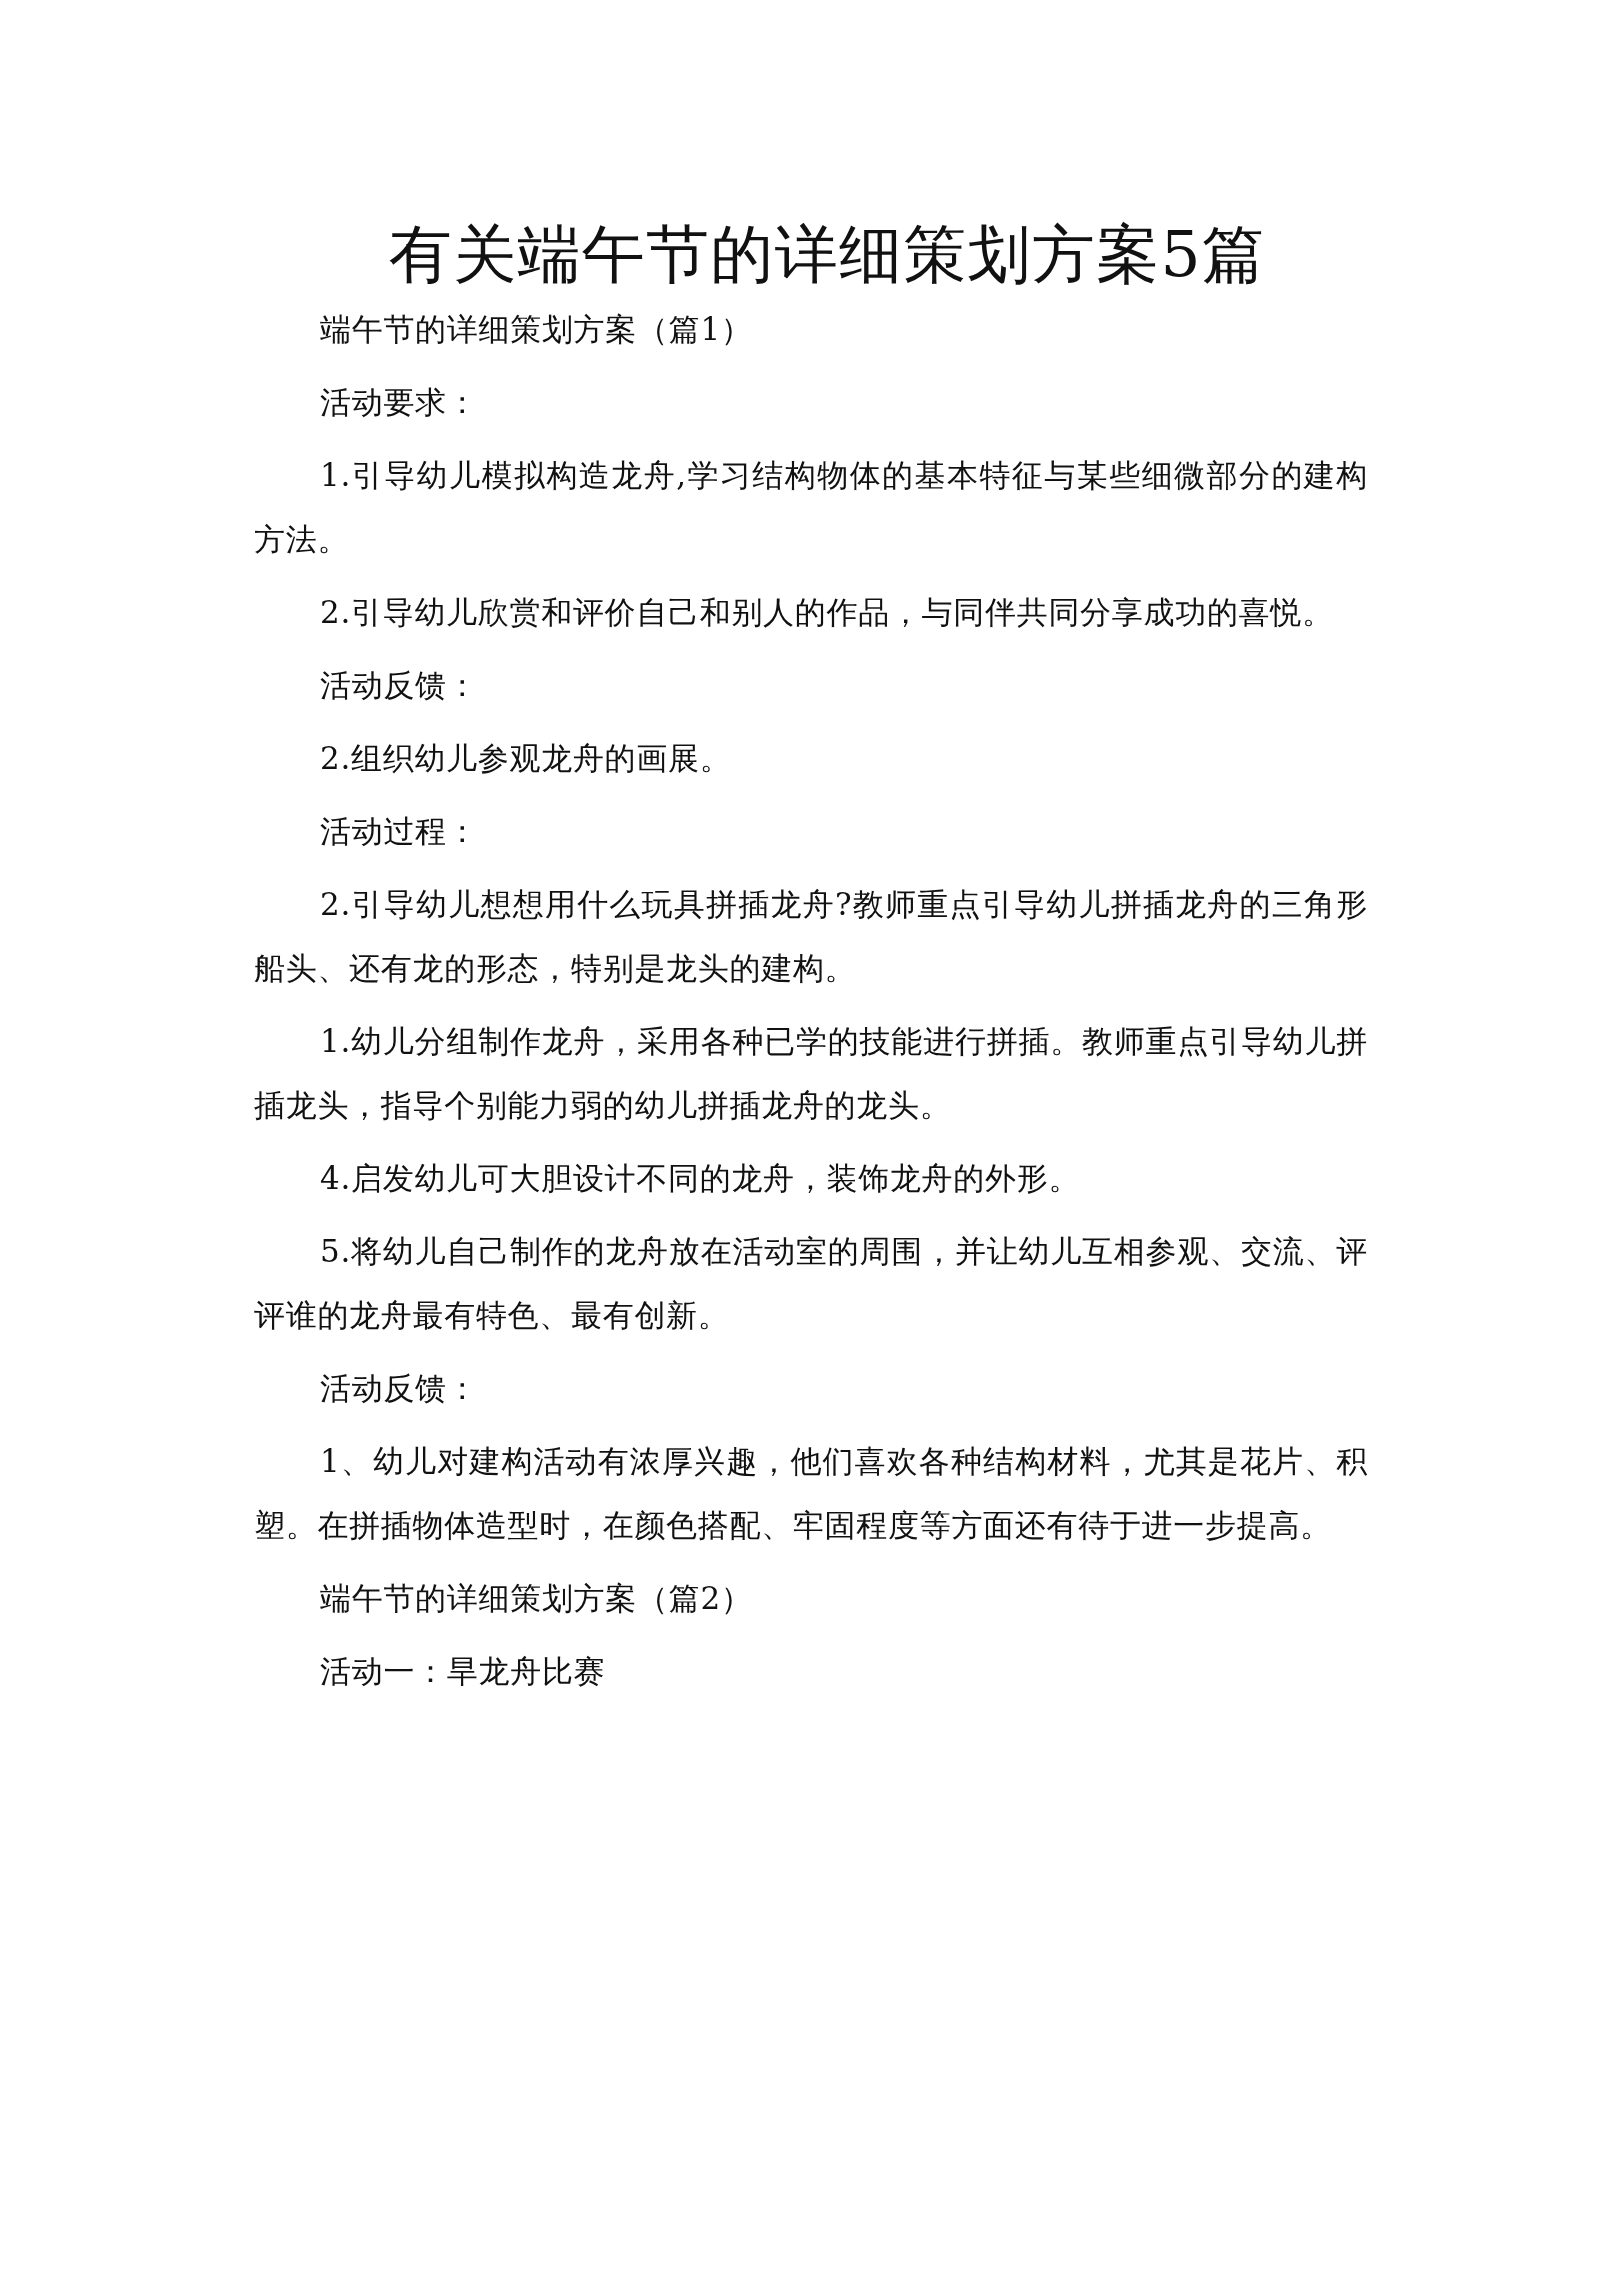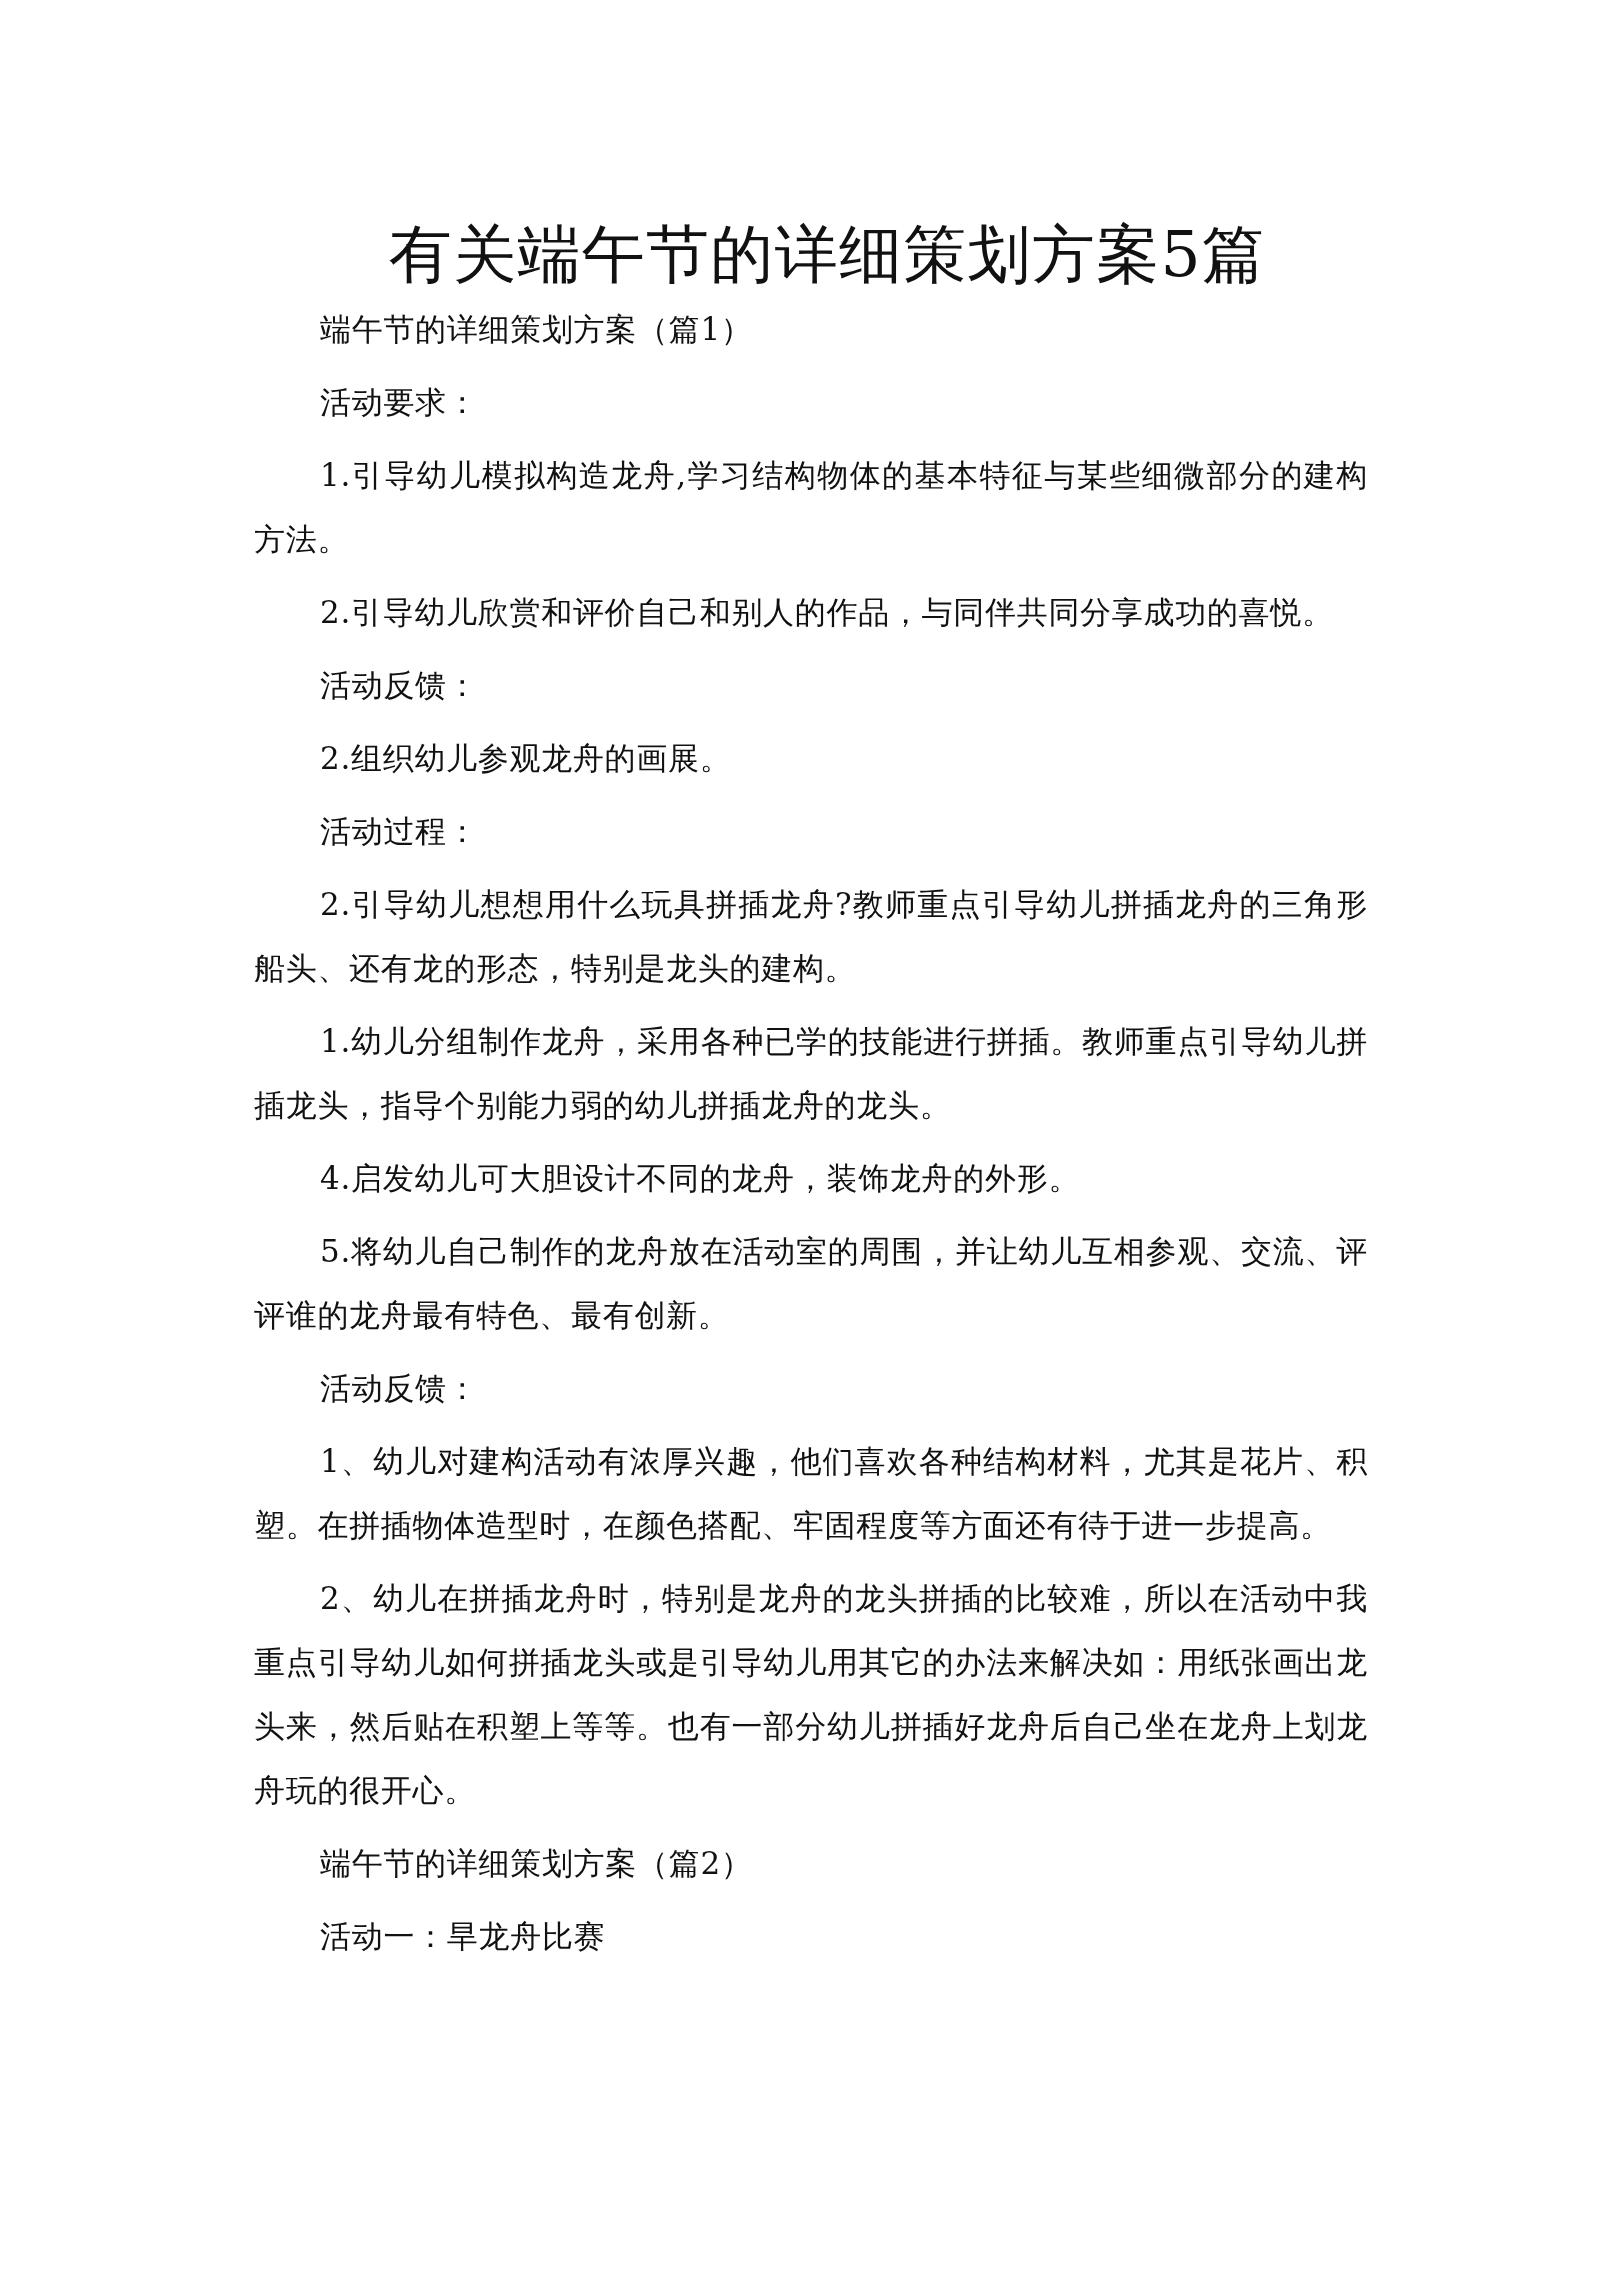--- a/index.html
+++ b/index.html
@@ -65,18 +65,17 @@
     <p class="p">2.引导幼儿欣赏和评价自己和别人的作品，与同伴共同分享成功的喜悦。</p>
     <p class="p">活动反馈：</p>
     <p class="p">2.组织幼儿参观龙舟的画展。</p>
     <p class="p">活动过程：</p>
     <p class="p">2.引导幼儿想想用什么玩具拼插龙舟?教师重点引导幼儿拼插龙舟的三角形船头、还有龙的形态，特别是龙头的建构。</p>
     <p class="p">1.幼儿分组制作龙舟，采用各种已学的技能进行拼插。教师重点引导幼儿拼插龙头，指导个别能力弱的幼儿拼插龙舟的龙头。</p>
     <p class="p">4.启发幼儿可大胆设计不同的龙舟，装饰龙舟的外形。</p>
     <p class="p">5.将幼儿自己制作的龙舟放在活动室的周围，并让幼儿互相参观、交流、评评谁的龙舟最有特色、最有创新。</p>
     <p class="p">活动反馈：</p>
     <p class="p">1、幼儿对建构活动有浓厚兴趣，他们喜欢各种结构材料，尤其是花片、积塑。在拼插物体造型时，在颜色搭配、牢固程度等方面还有待于进一步提高。</p>
-    <p class="p">2、幼儿在拼插龙舟时，特别是龙舟的龙头拼插的比较难，所以在活动中我重点引导幼儿如何拼插龙头或是引导幼儿用其它的办法来解决如：用纸张画出龙头来，然后贴在积塑上等等。也有一部分幼儿拼插好龙舟后自己坐在龙舟上划龙舟玩的很开心。</p>
     <p class="p">端午节的详细策划方案（篇2）</p>
     <p class="p">活动一：旱龙舟比赛</p>
   </div>
 </div>
 
 
 </body></html>

